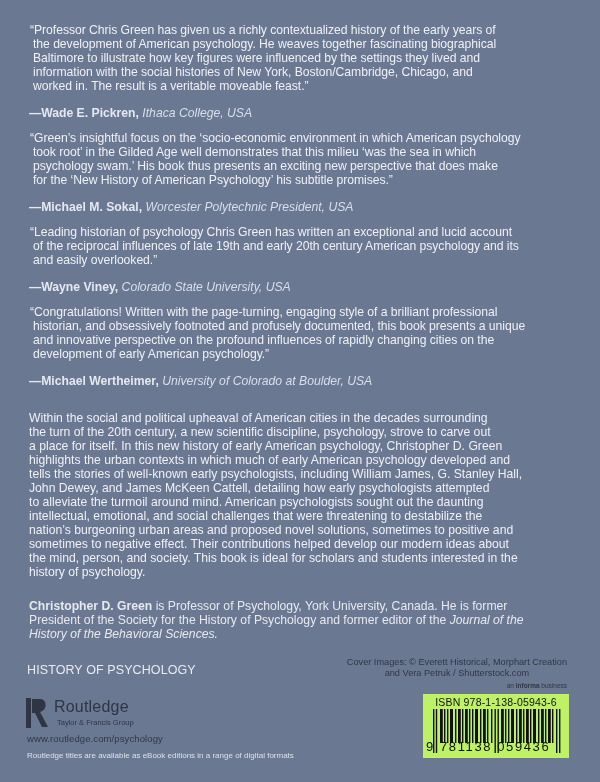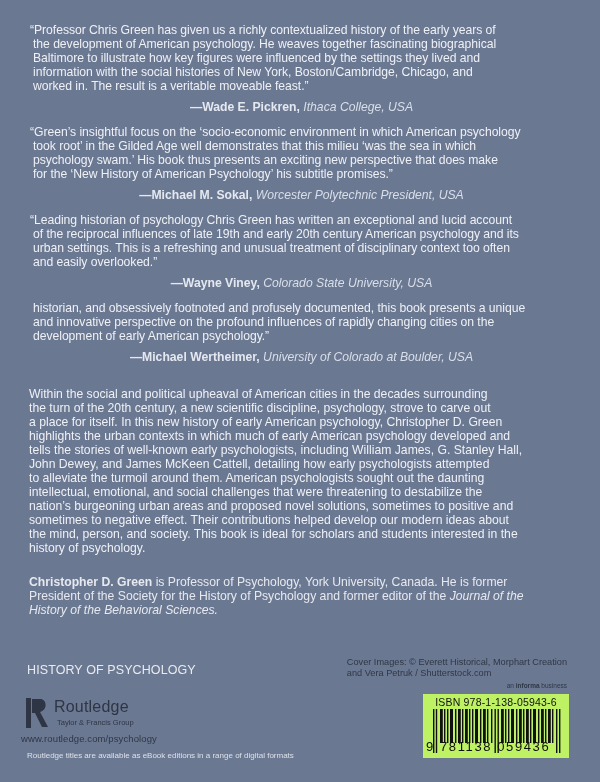--- a/index.html
+++ b/index.html
@@ -7,40 +7,40 @@
     width: 600px; height: 782px; overflow: hidden;
     background: #6b7892;
     font-family: "Liberation Sans", "DejaVu Sans", sans-serif;
     color: #eef1f6;
     position: relative;
   }
   .content { position: absolute; left: 29px; top: 19px; width: 545px; }
   .quote { font-size: 12.2px; line-height: 14px; margin: 4px; letter-spacing: -0.05px; }
   .quote .ql { display: block; white-space: nowrap; }
   .quote .ql.first { text-indent: -3px; }
-  .attr { font-size: 12.2px; line-height: 16px; margin: 6px 0 0 0; white-space: nowrap; text-align: center; }
+  .attr { font-size: 12.2px; line-height: 16px; margin: 12px 0 0 0; white-space: nowrap; }
   .attr .name { font-weight: bold; color: #e4e8f0; }
   .attr .inst { font-style: italic; color: #d9dfea; }
   .block { margin-bottom: 10px; }
   .desc { margin-top: 22px; font-size: 12.2px; line-height: 14px; }
   .desc .ql { display: block; white-space: nowrap; }
   .bio { margin-top: 20px; font-size: 12.2px; line-height: 14px; color: #e6e9ef; }
   .bio .ql { display: block; white-space: nowrap; }
   .bio b { color: #e6e9ef; margin-top: 40px; }
   .bio i { color: #e6e9ef; text-align: center; }
 
   .series { position: absolute; left: 27px; top: 663px; font-size: 12.5px; color: #e8ebf1; letter-spacing: 0.1px; }
   .logo { position: absolute; left: 26px; top: 698px; width: 160px; height: 36px; }
   .logo-r { position: absolute; left: 0; top: 0; width: 24px; height: 30px; }
   .logo-name { position: absolute; left: 28px; top: 0px; font-size: 16px; color: #2e3545; letter-spacing: 0.2px; }
   .logo-sub { position: absolute; left: 31px; top: 20px; font-size: 7.5px; color: #2e3545; white-space: nowrap; }
-  .url { position: absolute; left: 21px; top: 733px; font-size: 9.5px; color: #2f3746; letter-spacing: 0.1px; }
+  .url { position: absolute; left: 27px; top: 733px; font-size: 9.5px; color: #2f3746; letter-spacing: 0.1px; }
   .footer { position: absolute; left: 27px; top: 751px; font-size: 8px; color: #dce1ea; white-space: nowrap; }
 
-  .credits { position: absolute; right: 33px; top: 657px; text-align: left; font-size: 9.2px; line-height: 11px; color: #2f3746; }
+  .credits { position: absolute; right: 33px; top: 657px; text-align: center; font-size: 9.2px; line-height: 11px; color: #2f3746; }
   .informa { position: absolute; right: 33px; top: 682px; font-size: 6.5px; color: #2f3746; }
   .informa b { font-weight: bold; }
   .barcode-box { position: absolute; left: 423px; top: 694px; width: 146px; height: 64px; background: #bef264; }
   .isbn { position: absolute; left: 0; width: 100%; top: 2px; text-align: center; font-size: 10.5px; color: #111; letter-spacing: 0.2px; }
   .bars { position: absolute; left: 10px; top: 15px; width: 128px; height: 44px; }
   .barnum { position: absolute; left: 3px; top: 45px; font-size: 13px; color: #111; letter-spacing: 1.6px; background: transparent; }
 </style>
 </head>
 <body>
 
@@ -70,49 +70,49 @@
     <p class="attr">
       <span class="name">—Michael M. Sokal,</span>
       <span class="inst">Worcester Polytechnic President, USA</span>
     </p>
   </div>
 
   <div class="block">
     <p class="quote">
       <span class="ql first">“Leading historian of psychology Chris Green has written an exceptional and lucid account</span>
       <span class="ql">of the reciprocal influences of late 19th and early 20th century American psychology and its</span>
-      <span class="ql">urban settings. This is a refreshing and unusual treatment of disciplinary context too often</span>
       <span class="ql">and easily overlooked.”</span>
     </p>
     <p class="attr">
       <span class="name">—Wayne Viney,</span>
       <span class="inst">Colorado State University, USA</span>
     </p>
   </div>
 
   <div class="block">
     <p class="quote">
+      <span class="ql first">“Congratulations! Written with the page-turning, engaging style of a brilliant professional</span>
       <span class="ql">historian, and obsessively footnoted and profusely documented, this book presents a unique</span>
       <span class="ql">and innovative perspective on the profound influences of rapidly changing cities on the</span>
       <span class="ql">development of early American psychology.”</span>
     </p>
     <p class="attr">
       <span class="name">—Michael Wertheimer,</span>
       <span class="inst">University of Colorado at Boulder, USA</span>
     </p>
   </div>
 
   <div class="desc">
     <span class="ql">Within the social and political upheaval of American cities in the decades surrounding</span>
     <span class="ql">the turn of the 20th century, a new scientific discipline, psychology, strove to carve out</span>
     <span class="ql">a place for itself. In this new history of early American psychology, Christopher D. Green</span>
     <span class="ql">highlights the urban contexts in which much of early American psychology developed and</span>
     <span class="ql">tells the stories of well-known early psychologists, including William James, G. Stanley Hall,</span>
     <span class="ql">John Dewey, and James McKeen Cattell, detailing how early psychologists attempted</span>
-    <span class="ql">to alleviate the turmoil around them. American psychologists sought out the daunting</span>
+    <span class="ql">to alleviate the turmoil around mind. American psychologists sought out the daunting</span>
     <span class="ql">intellectual, emotional, and social challenges that were threatening to destabilize the</span>
     <span class="ql">nation’s burgeoning urban areas and proposed novel solutions, sometimes to positive and</span>
     <span class="ql">sometimes to negative effect. Their contributions helped develop our modern ideas about</span>
     <span class="ql">the mind, person, and society. This book is ideal for scholars and students interested in the</span>
     <span class="ql">history of psychology.</span>
   </div>
 
   <div class="bio">
     <span class="ql"><b>Christopher D. Green</b><span> is Professor of Psychology, York University, Canada. He is former</span></span>
     <span class="ql"><span>President of the Society for the History of Psychology and former editor of the </span><i>Journal of the</i></span>

